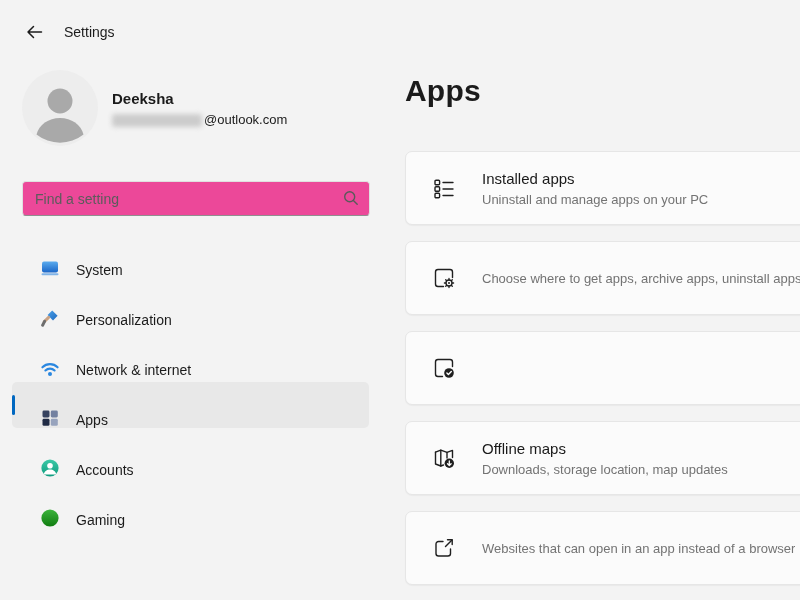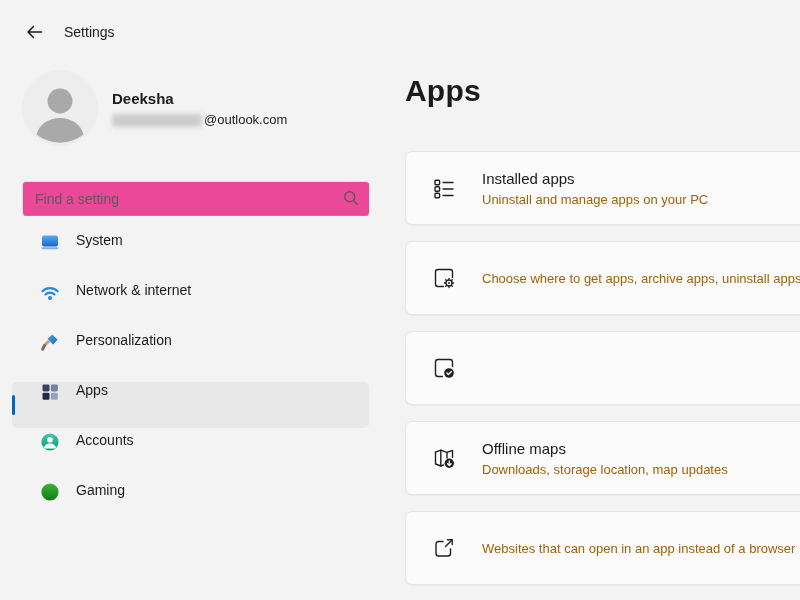--- a/index.html
+++ b/index.html
@@ -32,21 +32,21 @@
     font-family:"Liberation Sans","DejaVu Sans",sans-serif;
     color:#1b1b1b; outline:none;
   }
   .search-box input::placeholder { color:#5c5c5c; }
   .search-icon { position:absolute; right:11px; top:9px; width:16px; height:16px; }
 
   
   .nav { position:absolute; left:12px; top:232px; width:357px; }
   .nav-item {
     position:relative; height:46px; margin-bottom:4px;
-    display:flex; align-items:flex-start; padding-left:28px;
+    display:flex; align-items:flex-end; padding-left:28px;
     border-radius:5px; cursor:pointer;
   }
   .nav-item.selected { background:#e8e8e8; }
   .nav-item.selected .accent-pill {
     position:absolute; left:0; top:13px; width:3px; height:20px;
     border-radius:2px; background:#0067c0;
   }
   .nav-icon { width:20px; height:20px; flex:0 0 20px; }
   .nav-label { margin-left:16px; font-size:14px; white-space:nowrap; }
 
@@ -56,21 +56,21 @@
   .card {
     height:74px; margin-bottom:16px;
     background:#fbfbfb; border:1px solid #e6e6e6; border-radius:7px;
     box-shadow:0 1px 1px rgba(0,0,0,0.04);
     display:flex; align-items:center; padding-left:26px;
     cursor:pointer;
   }
   .card-icon { width:24px; height:24px; flex:0 0 24px; }
   .card-text { margin-left:26px; overflow:hidden; }
   .card-title { font-size:15px; color:#1a1a1a; margin-bottom:5px; white-space:nowrap; }
-  .card-sub { font-size:13px; color:#a16207; white-space:nowrap; }
+  .card-sub { font-size:13px; color:#737373; white-space:nowrap; }
 
   svg { display:block; }
 </style>
 </head>
 <body>
 
 <div class="back-btn">
   <span>
     <svg width="17" height="16" viewBox="0 0 17 16" fill="none" stroke="#1b1b1b" stroke-width="1.5" stroke-linecap="round" stroke-linejoin="round">
       <path d="M15.5 8 H2 M7.5 2.5 L2 8 L7.5 13.5"></path>
@@ -119,44 +119,44 @@
         <rect x="2" y="3.5" width="16" height="11" rx="2" fill="url(#gSys)"></rect>
         <rect x="1.5" y="15.2" width="17" height="2" rx="1" fill="#7fb3e8"></rect>
       </svg>
     </span>
     <span class="nav-label">System</span>
   </div>
 
 
   <div class="nav-item">
     <span class="nav-icon">
+      <svg width="20" height="20" viewBox="0 0 20 20">
+        <defs>
+            <linearGradient id="gPe" x1="0" y1="0" x2="1" y2="1">
+          <stop offset="0" stop-color="#4aa0e8"></stop>
+              <stop offset="1" stop-color="#1e6ac0"></stop>
+        </linearGradient>
+          </defs>
+        <path d="M12.2 2.4 L17.6 7.8 L13 12.4 L7.6 7 Z" fill="url(#gPe)"></path>
+        <path d="M8.6 9.4 L4.2 13.8" stroke="#c9a284" stroke-width="3" stroke-linecap="round"></path>
+        <path d="M4.6 13.4 L2.6 17.2" stroke="#6d6d6d" stroke-width="3" stroke-linecap="round"></path>
+      </svg>
+    </span>
+    <span class="nav-label">Personalization</span>
+  </div>
+
+  <div class="nav-item">
+    <span class="nav-icon">
       <svg width="20" height="20" viewBox="0 0 20 20" fill="none">
         <path d="M2.4 9.3 a10.8 10.8 0 0 1 15.2 0" stroke="#2a87e0" stroke-width="2.1" stroke-linecap="round"></path>
         <path d="M5.4 12.5 a6.5 6.5 0 0 1 9.2 0" stroke="#2a87e0" stroke-width="2.1" stroke-linecap="round"></path>
         <circle cx="10" cy="16" r="2" fill="#2a87e0"></circle>
       </svg>
     </span>
     <span class="nav-label">Network &amp; internet</span>
-  </div>
-
-  <div class="nav-item">
-    <span class="nav-icon">
-      <svg width="20" height="20" viewBox="0 0 20 20">
-        <defs>
-            <linearGradient id="gPe" x1="0" y1="0" x2="1" y2="1">
-          <stop offset="0" stop-color="#4aa0e8"></stop>
-              <stop offset="1" stop-color="#1e6ac0"></stop>
-        </linearGradient>
-          </defs>
-        <path d="M12.2 2.4 L17.6 7.8 L13 12.4 L7.6 7 Z" fill="url(#gPe)"></path>
-        <path d="M8.6 9.4 L4.2 13.8" stroke="#c9a284" stroke-width="3" stroke-linecap="round"></path>
-        <path d="M4.6 13.4 L2.6 17.2" stroke="#6d6d6d" stroke-width="3" stroke-linecap="round"></path>
-      </svg>
-    </span>
-    <span class="nav-label">Personalization</span>
   </div>
 
   <div class="nav-item selected">
     <span class="accent-pill"></span>
     <span class="nav-icon">
       <svg width="20" height="20" viewBox="0 0 20 20">
         <rect x="2.5" y="2.5" width="7" height="7" rx="1.4" fill="#36425f"></rect>
         <rect x="10.8" y="2.5" width="7" height="7" rx="1.4" fill="#7381a0"></rect>
         <rect x="2.5" y="10.8" width="7" height="7" rx="1.4" fill="#202b45"></rect>
         <rect x="10.8" y="10.8" width="7" height="7" rx="1.4" fill="#97a3bd"></rect>

